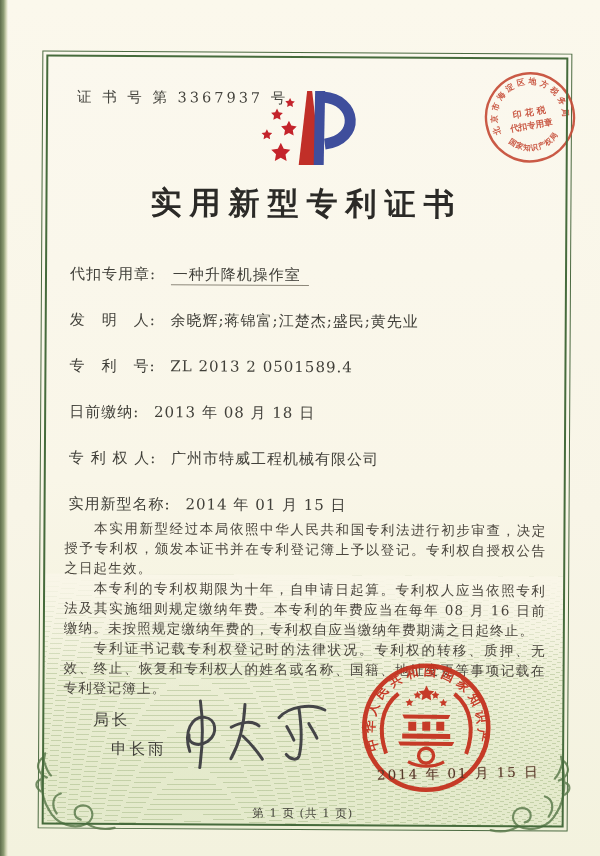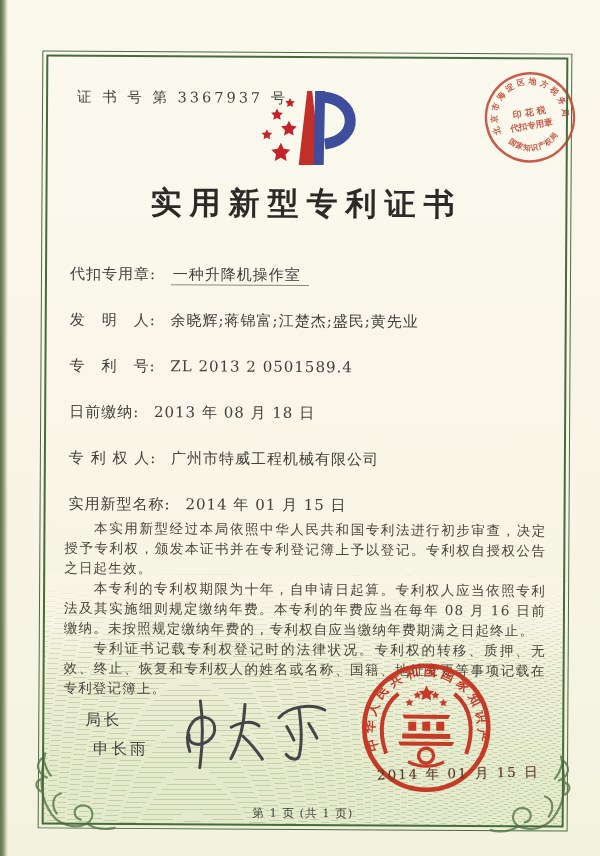--- a/index.html
+++ b/index.html
@@ -42,22 +42,22 @@
   .fields{position:absolute;left:28px;top:211px;right:20px;}
   .field-row{margin-bottom:24px;font-size:15px;color:#41403a;line-height:22px;white-space:nowrap;}
   .field-row .lab{display:inline-block;letter-spacing:1px;}
   .field-row .val{margin-left:10px;letter-spacing:1px;}
   .val.uline{border-bottom:1px solid #8d887a;padding:0 8px 1px 2px;text-align:right;}
   .paras{
     position:absolute;left:24px;top:466px;width:482px;
     font-size:13.5px;line-height:20px;color:#4a463e;text-align:justify;letter-spacing:1.2px;
   }
   .paras p{margin:0;text-indent:2.2em;}
-  .sig-title{position:absolute;left:46px;top:658px;font-size:15.5px;color:#3e3d37;letter-spacing:3px;}
-  .sig-name{position:absolute;left:54px;top:687px;font-size:15.5px;color:#3e3d37;letter-spacing:3px;}
+  .sig-title{position:absolute;left:54px;top:658px;font-size:15.5px;color:#3e3d37;letter-spacing:3px;}
+  .sig-name{position:absolute;left:72px;top:687px;font-size:15.5px;color:#3e3d37;letter-spacing:3px;}
   .sig-scribble{position:absolute;left:122px;top:634px;width:185px;height:92px;transform:rotate(-3deg);}
   .page-footer{
     position:absolute;left:0;right:0;top:753px;text-align:center;
     font-size:11.5px;color:#45443c;letter-spacing:1px;
   }
   .tax-stamp{position:absolute;left:437px;top:13px;width:100px;height:100px;transform:rotate(-10deg);opacity:.92;}
   .office-seal{position:absolute;left:317px;top:604px;width:140px;height:140px;opacity:.95;}
   .seal-date{
     position:absolute;left:338px;top:711px;width:170px;
     font-size:13.5px;color:#533a2b;letter-spacing:2px;transform:rotate(-1.5deg);

